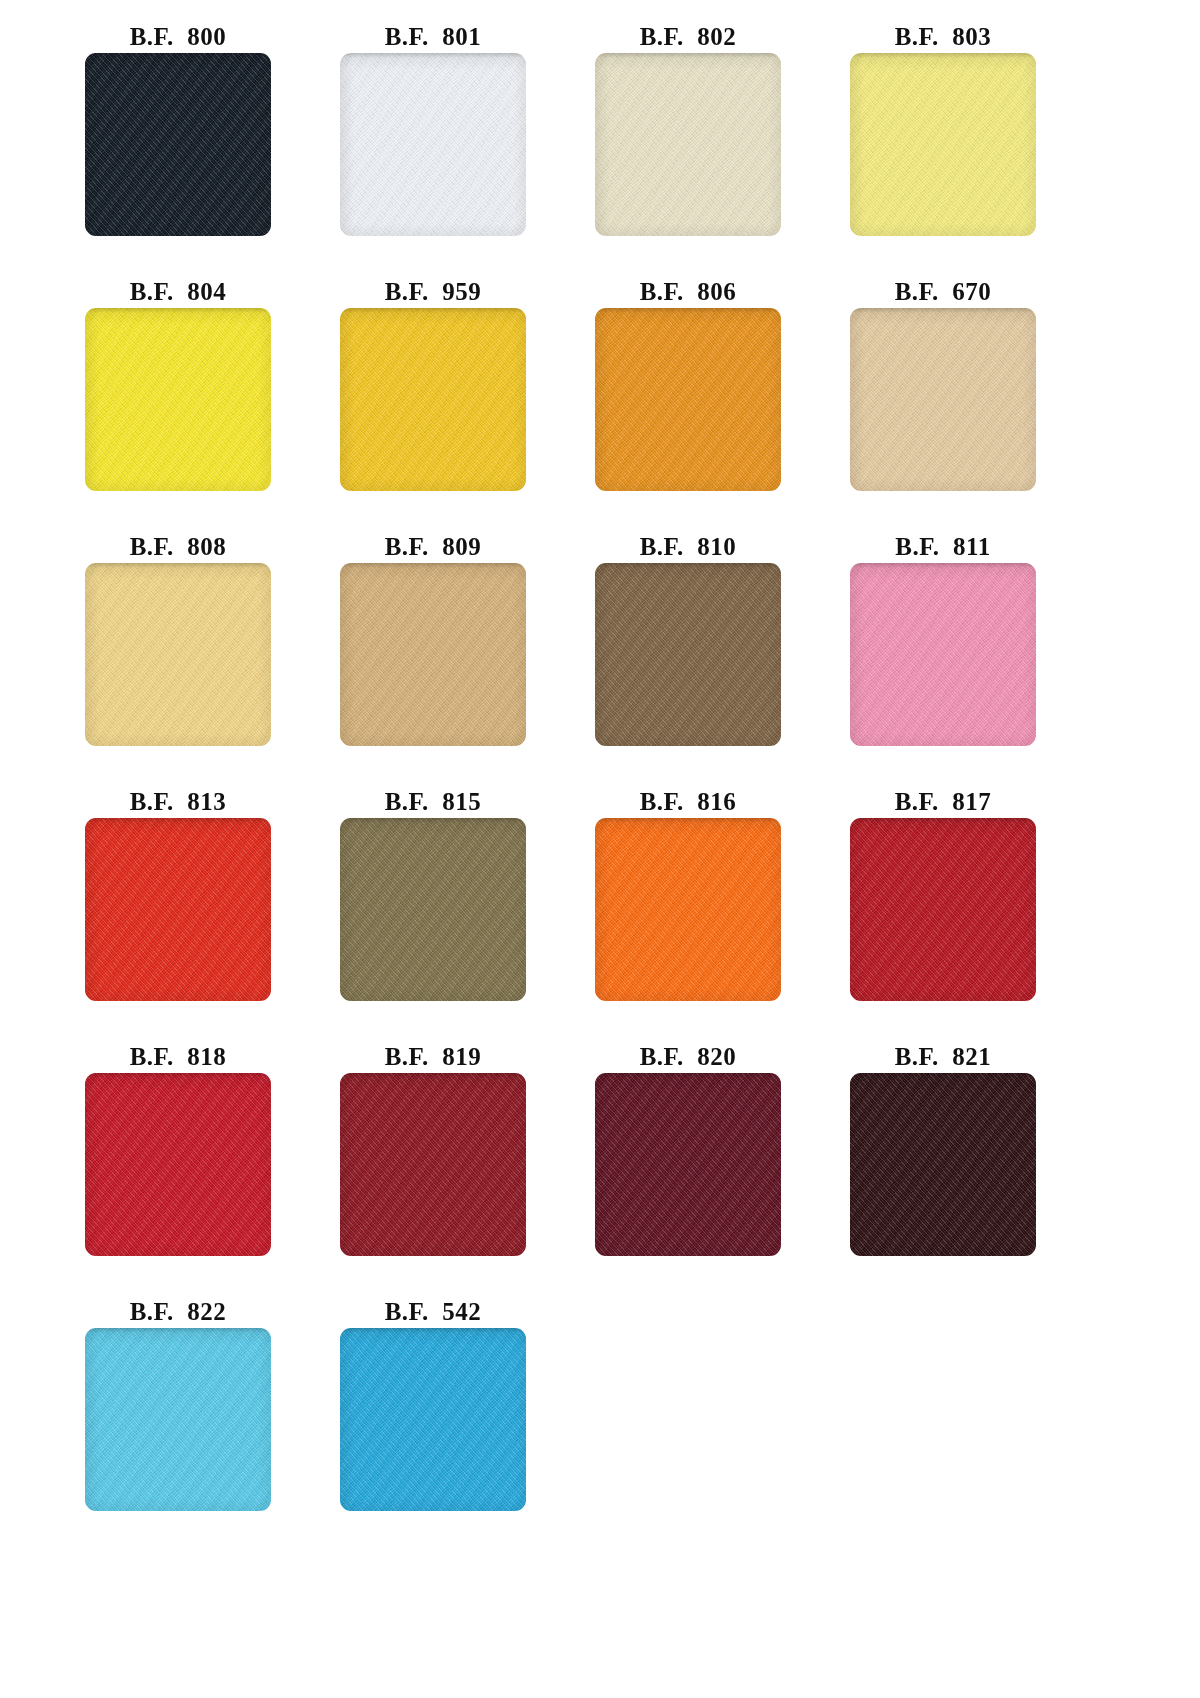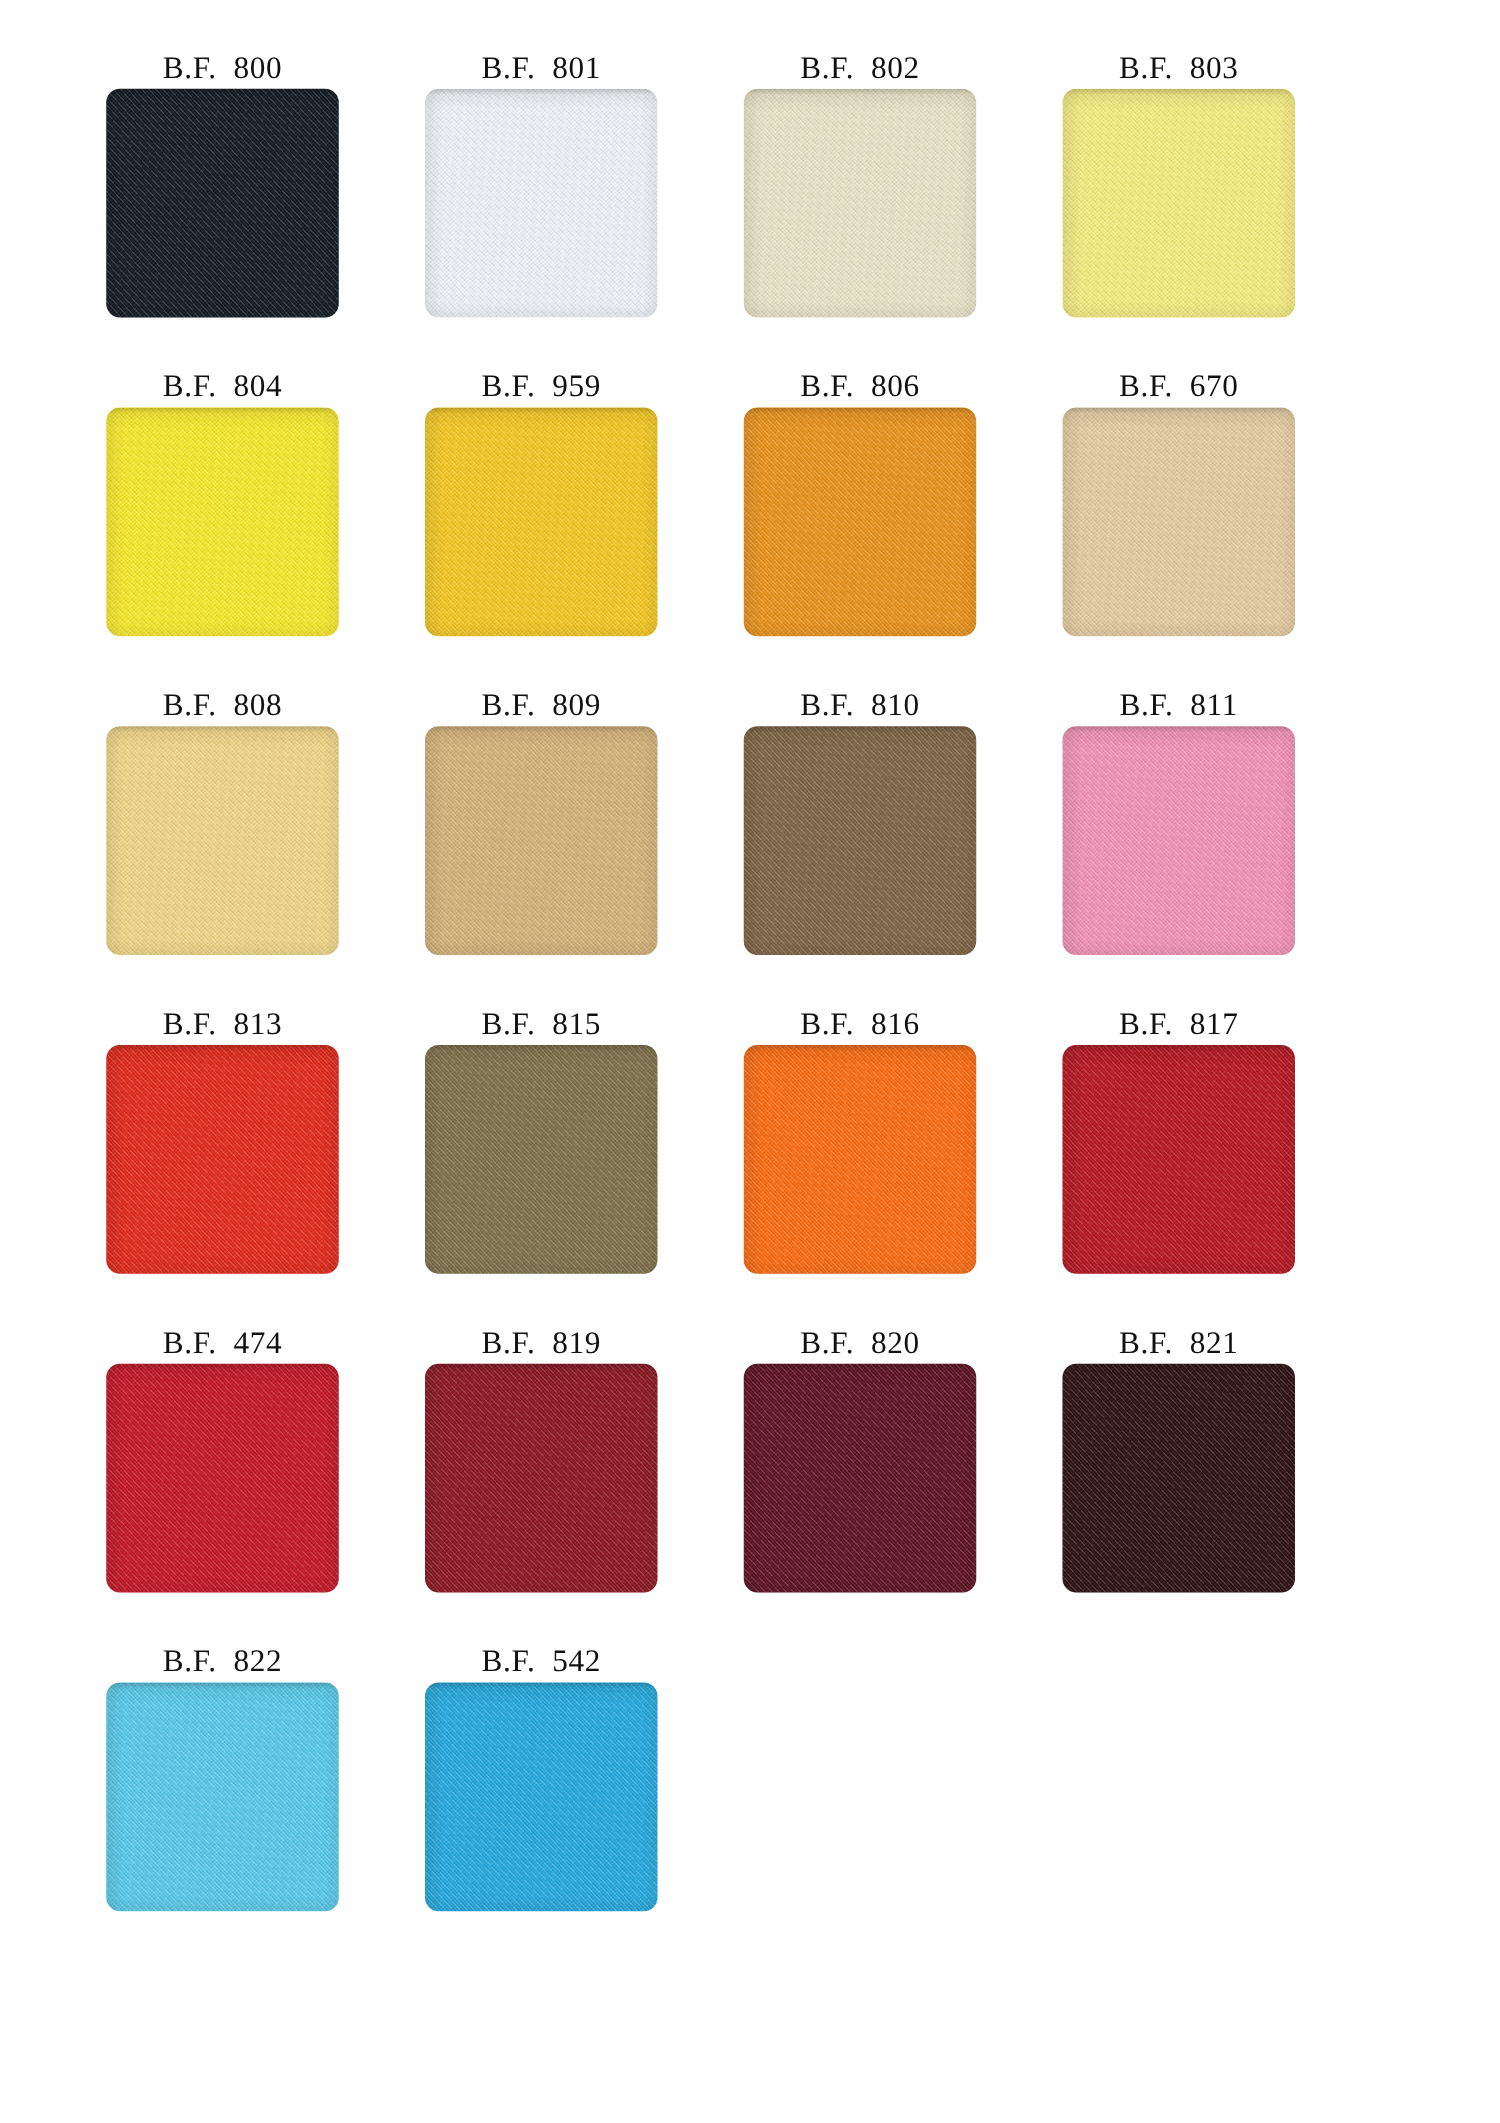--- a/index.html
+++ b/index.html
@@ -21,21 +21,22 @@
     background: #ffffff;
     box-sizing: border-box;
     padding: 0;
   }
 
   .swatch-grid {
     display: grid;
     grid-template-columns: repeat(4, 255px);
     grid-template-rows: repeat(6, 255px);
     margin-left: 85px;
-    padding-top: 40px;
+    padding-top: 22px;
+    font-weight: bold;
   }
 
   .swatch-cell {
     width: 255px;
     height: 255px;
     position: relative;
   }
 
   .swatch-label {
     display: block;
@@ -205,21 +206,21 @@
           <div class="chip-shade"></div>
         </div>
       </div>
       <div class="swatch-cell">
         <div class="swatch-label">B.F.  817</div>
         <div class="swatch-chip" style="background-color: rgb(181, 20, 31);">
           <div class="chip-shade"></div>
         </div>
       </div>
       <div class="swatch-cell">
-        <div class="swatch-label">B.F.  474</div>
+        <div class="swatch-label">B.F.  818</div>
         <div class="swatch-chip" style="background-color: rgb(196, 20, 36);">
           <div class="chip-shade"></div>
         </div>
       </div>
       <div class="swatch-cell">
         <div class="swatch-label">B.F.  819</div>
         <div class="swatch-chip" style="background-color: rgb(139, 21, 32);">
           <div class="chip-shade"></div>
         </div>
       </div>

